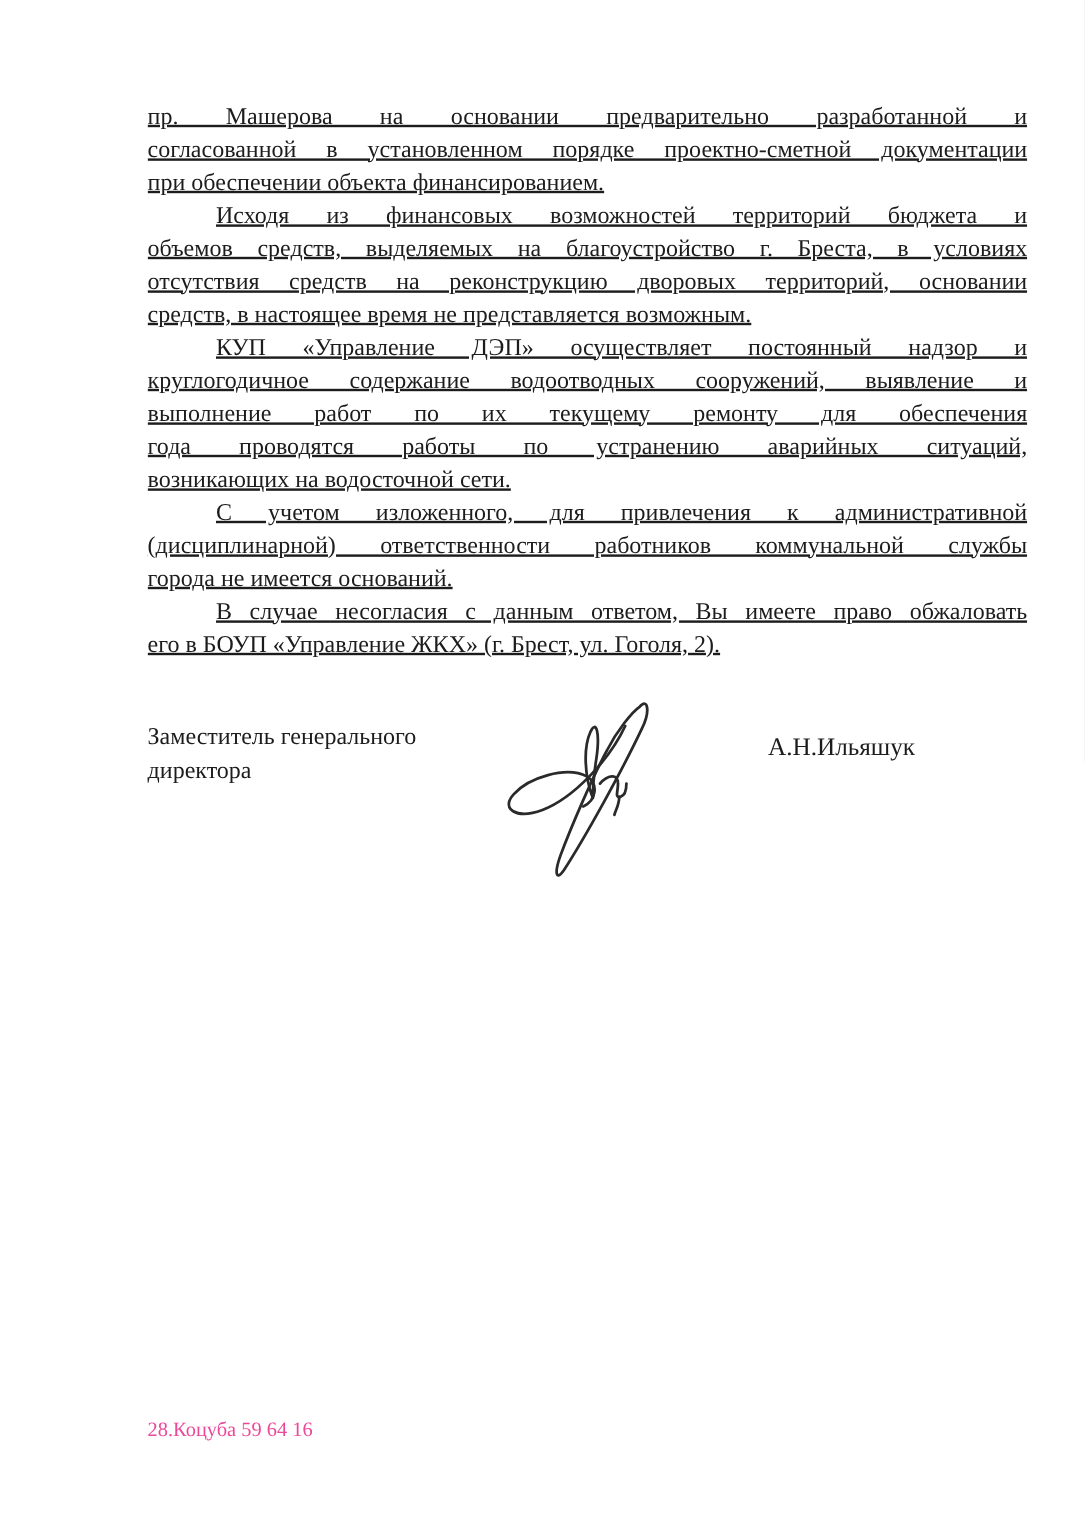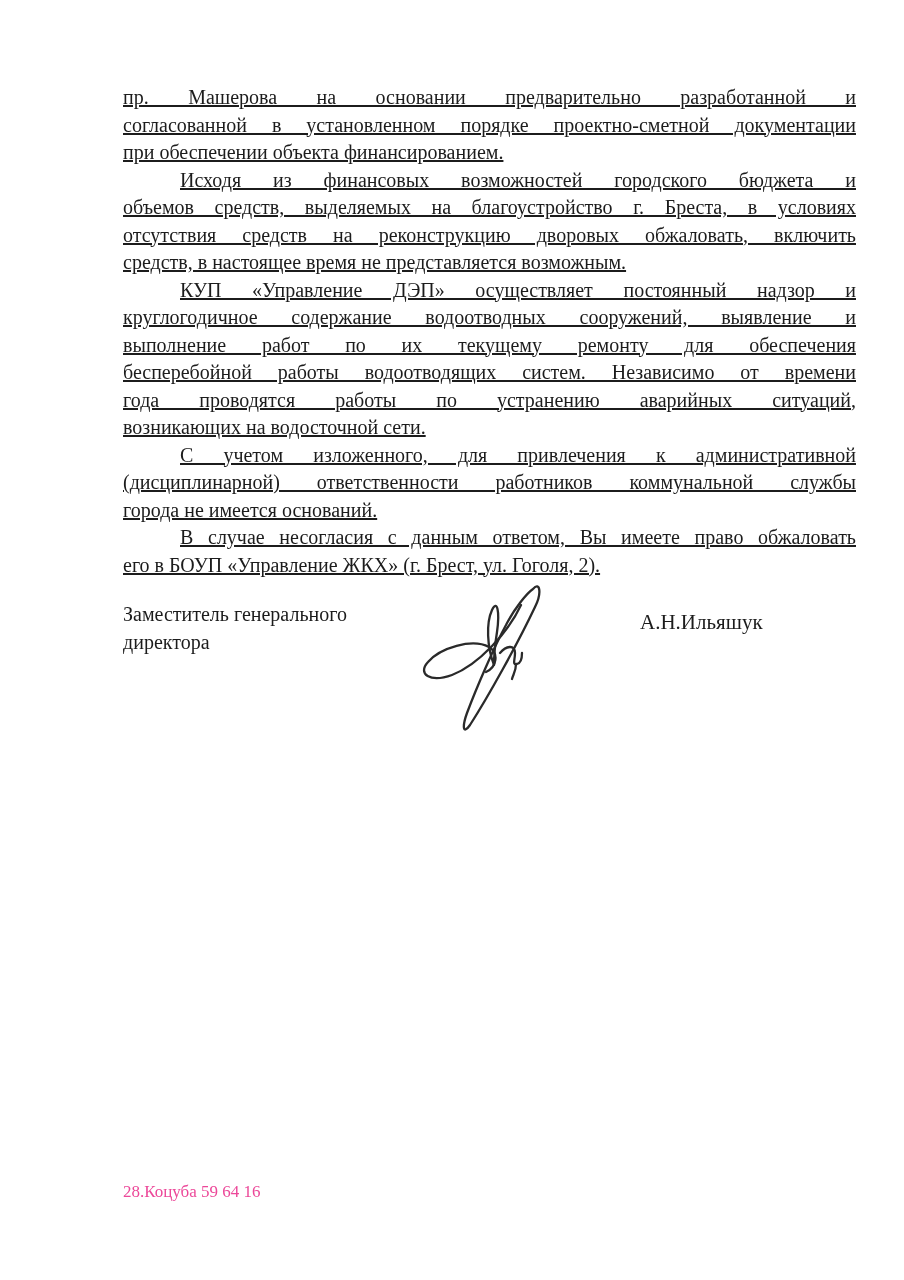--- a/index.html
+++ b/index.html
@@ -55,28 +55,27 @@
 </style>
 </head>
 <body>
 
 <div class="page">
 
   <div class="body-text" id="paragraphs">
       <div class="line">пр. Машерова на основании предварительно разработанной и</div>
       <div class="line">согласованной в установленном порядке проектно-сметной документации</div>
       <div class="line last">при обеспечении объекта финансированием.</div>
-      <div class="line indent">Исходя из финансовых возможностей городского бюджета и</div>
+      <div class="line indent">Исходя из финансовых возможностей территорий бюджета и</div>
       <div class="line">объемов средств, выделяемых на благоустройство г. Бреста, в условиях</div>
-      <div class="line">отсутствия средств на реконструкцию дворовых обжаловать, включить</div>
+      <div class="line">отсутствия средств на реконструкцию дворовых территорий, основании</div>
       <div class="line last">средств, в настоящее время не представляется возможным.</div>
       <div class="line indent">КУП «Управление ДЭП» осуществляет постоянный надзор и</div>
       <div class="line">круглогодичное содержание водоотводных сооружений, выявление и</div>
       <div class="line">выполнение работ по их текущему ремонту для обеспечения</div>
-      <div class="line">бесперебойной работы водоотводящих систем. Независимо от времени</div>
       <div class="line">года проводятся работы по устранению аварийных ситуаций,</div>
       <div class="line last">возникающих на водосточной сети.</div>
       <div class="line indent">С учетом изложенного, для привлечения к административной</div>
       <div class="line">(дисциплинарной) ответственности работников коммунальной службы</div>
       <div class="line last">города не имеется оснований.</div>
       <div class="line indent">В случае несогласия с данным ответом, Вы имеете право обжаловать</div>
       <div class="line last">его в БОУП «Управление ЖКХ» (г. Брест, ул. Гоголя, 2).</div>
     </div>
 
   <div class="sig-block">

